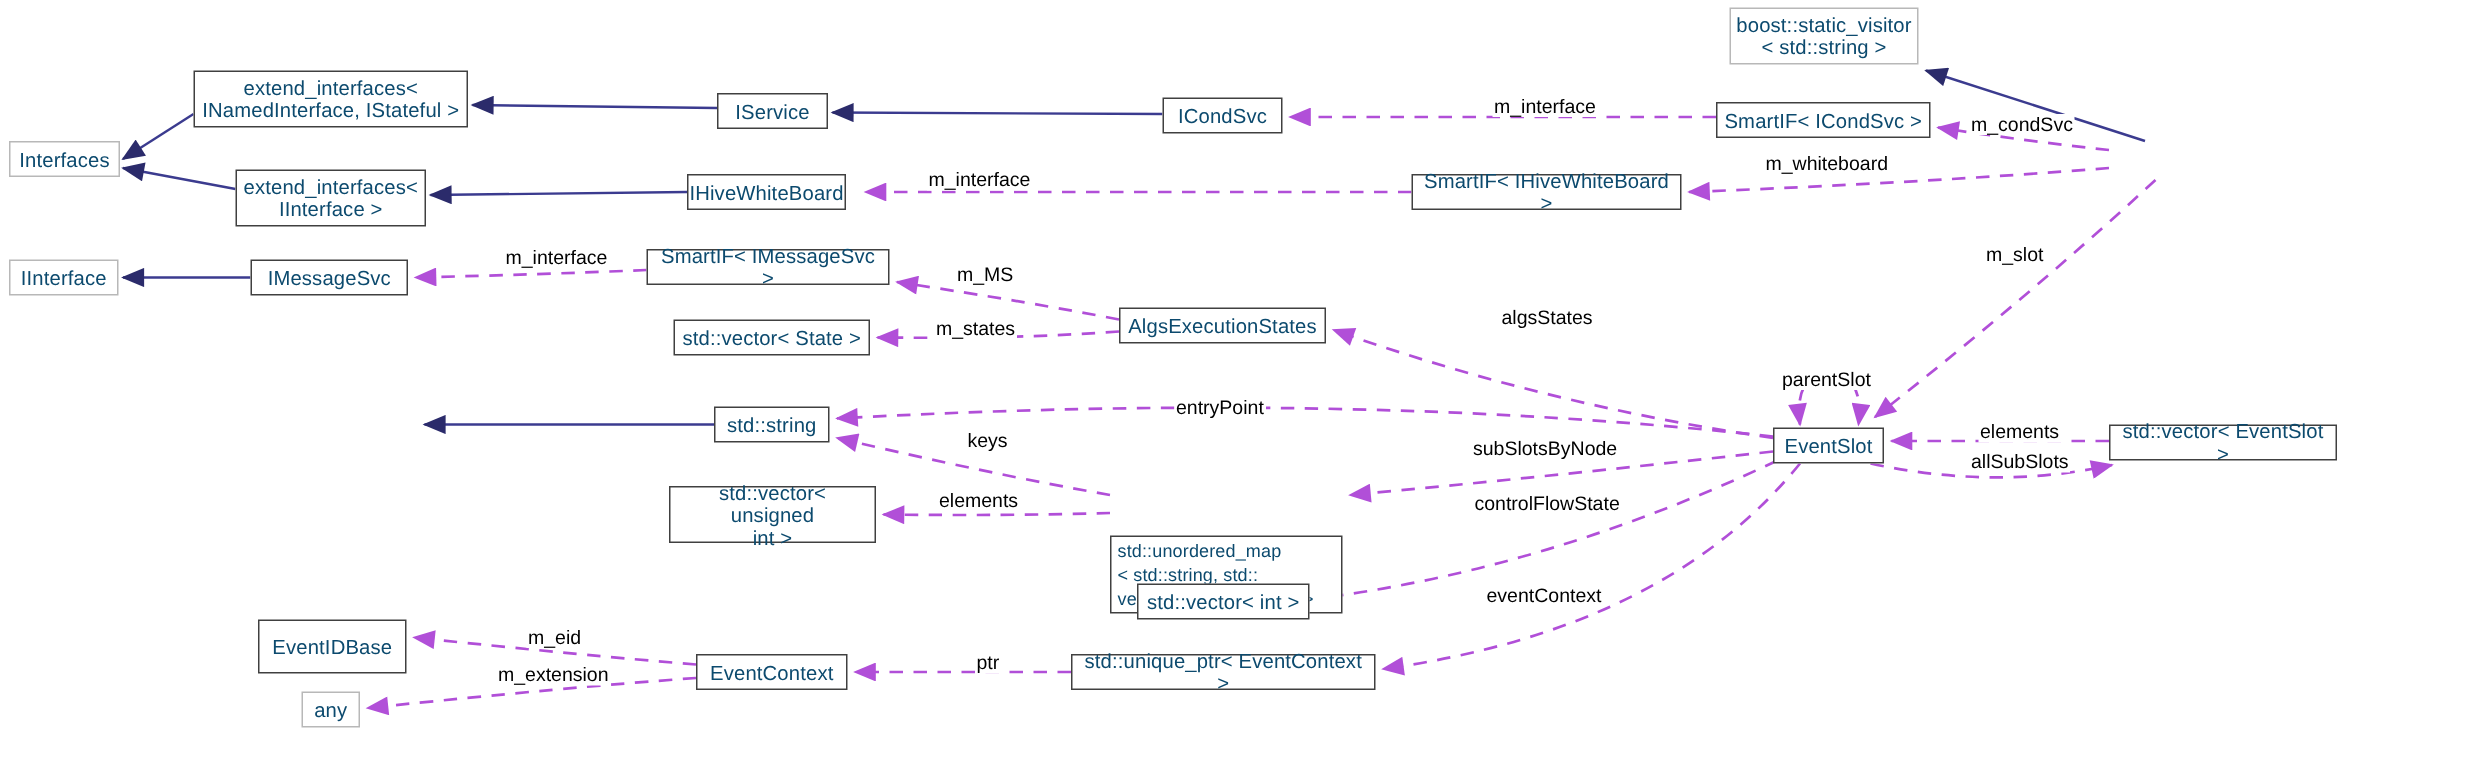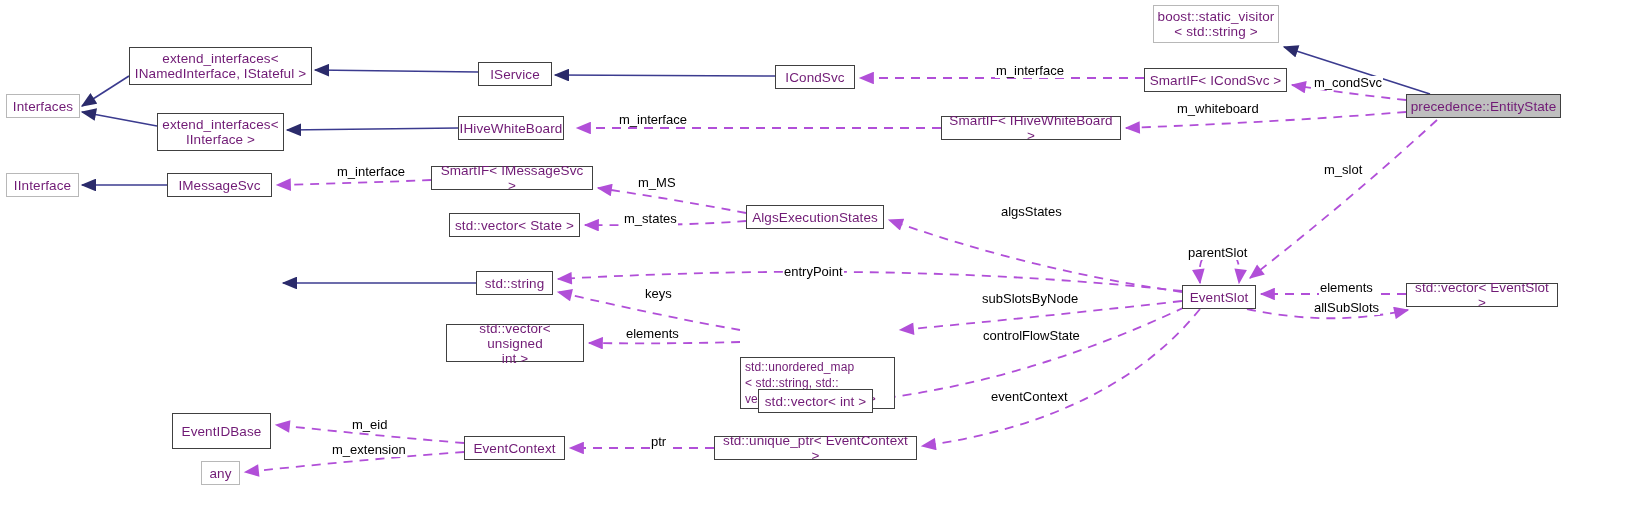--- a/index.html
+++ b/index.html
@@ -25,21 +25,21 @@
   }
   .node {
     position: absolute;
     box-sizing: border-box;
     display: flex;
     align-items: center;
     justify-content: center;
     text-align: center;
     font-size: 13.5px;
     line-height: 15px;
-    color: #701a75;
+    color: #0c4a6e;
     background: #ffffff;
     border: 1px solid #404040;
     white-space: pre-line;
     padding: 1px 4px;
     letter-spacing: 0.1px;
   }
   .node.plain {
     border: 1px solid #b8b8b8;
     background: #ffffff;
   }
@@ -126,21 +126,20 @@
 
   <div class="node" style="left:775px; top:65px;  width:80px;  height:24px;">ICondSvc</div>
 
   <div class="node" style="left:941px; top:116px; width:180px; height:24px;">SmartIF&lt; IHiveWhiteBoard &gt;</div>
 
   <div class="node" style="left:1144px; top:68px; width:143px; height:24px;">SmartIF&lt; ICondSvc &gt;</div>
 
   <div class="node plain" style="left:1153px; top:5px;  width:126px; height:38px;">boost::static_visitor
 &lt; std::string &gt;</div>
 
-  <div class="node highlight" style="left:1406px; top:94px; width:155px; height:24px;">precedence::EntityState</div>
 
   <div class="node" style="left:431px; top:166px; width:162px; height:24px;">SmartIF&lt; IMessageSvc &gt;</div>
 
   <div class="node" style="left:449px; top:213px; width:131px; height:24px;">std::vector&lt; State &gt;</div>
 
   <div class="node" style="left:746px; top:205px; width:138px; height:24px;">AlgsExecutionStates</div>
 
 
   <div class="node" style="left:476px; top:271px; width:77px;  height:24px;">std::string</div>
 

